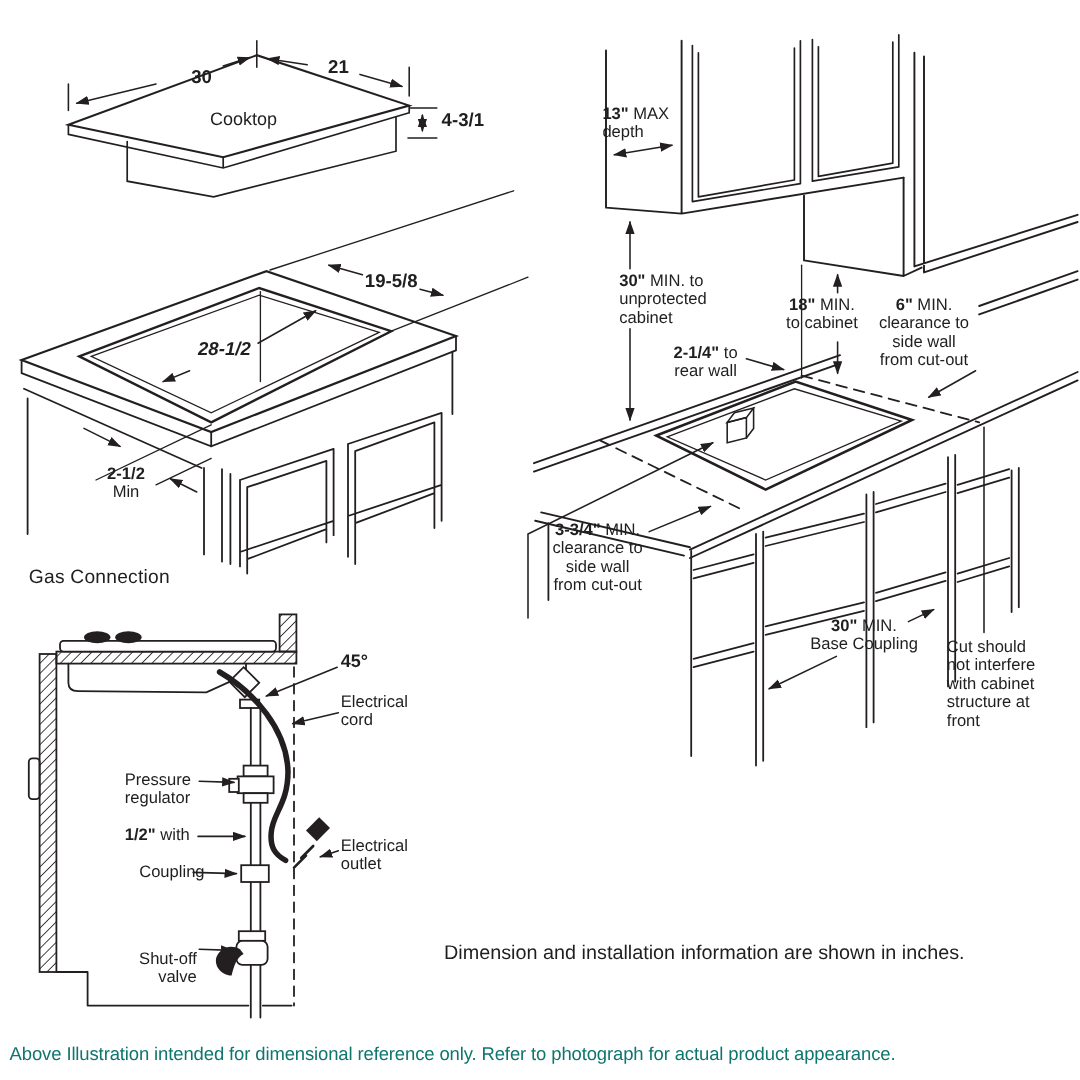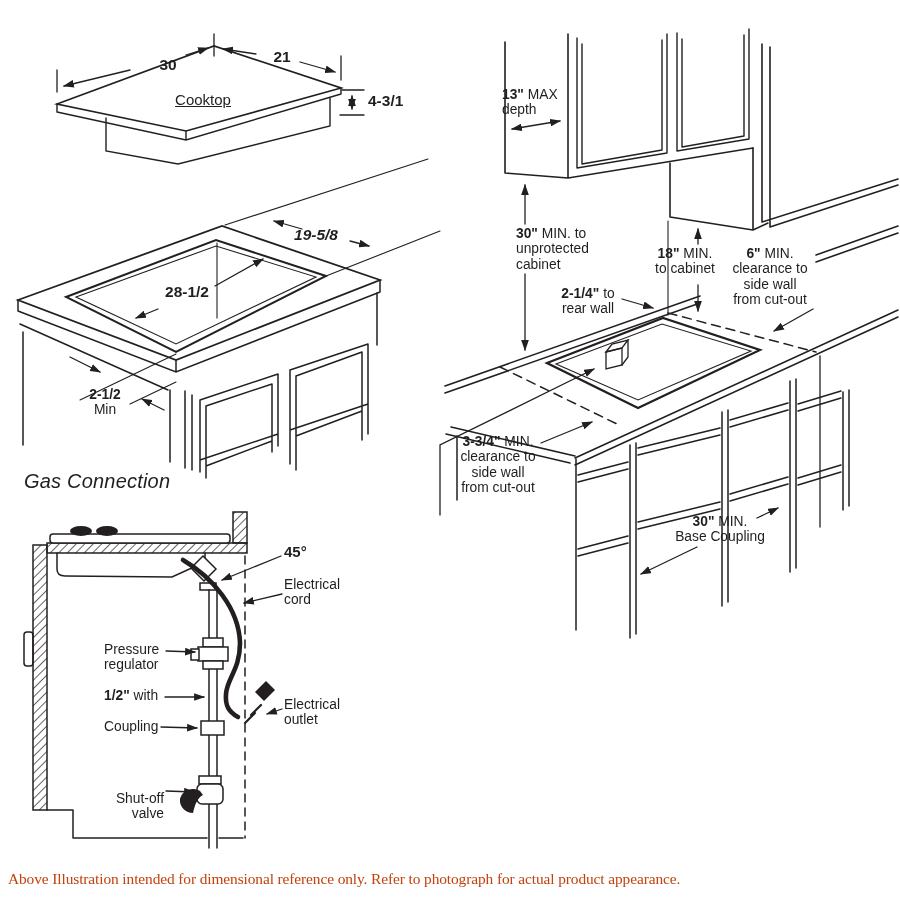--- a/index.html
+++ b/index.html
@@ -5,23 +5,23 @@
   html,body{margin:0;padding:0;background:#ffffff;}
   #stage{position:relative;width:900px;height:900px;background:#fff;overflow:hidden;
          font-family:"Liberation Sans",sans-serif;color:#1f1f1f;}
   #art{position:absolute;left:0;top:0;}
   .lbl{position:absolute;font-size:13.8px;line-height:15.4px;white-space:pre-line;color:#1f1f1f;}
   .c{text-align:center;}
   .r{text-align:right;}
   .b{font-weight:bold;}
   .big{font-size:15.5px;font-weight:bold;}
   .blk{display:block;font-weight:normal;}
-  .title{font-size:20px;letter-spacing:.2px;font-style:italic;}
+  .title{font-size:16px;letter-spacing:.2px;}
   .note{font-size:16.5px;white-space:normal;}
-  .footer{font-family:Liberation Serif, serif;font-size:15.4px;color:#c2410c;white-space:normal;letter-spacing:-0.1px;}
+  .footer{font-family:Liberation Sans, sans-serif;font-size:15.4px;color:#0f766e;white-space:normal;letter-spacing:-0.1px;}
 </style>
 </head>
 <body>
 
 <div id="stage">
 
 <svg id="art" width="900" height="900" viewBox="0 0 900 900">
   <defs>
     <marker id="ah" viewBox="0 0 10 7" refX="9" refY="3.5" markerWidth="11" markerHeight="8" markerUnits="userSpaceOnUse" orient="auto-start-reverse">
       <path d="M0,0 L10,3.5 L0,7 Z" fill="#231f20"></path>
@@ -164,35 +164,35 @@
       <path d="M541,443 L592,422" marker-end="url(#ah)"></path>
       <path d="M697,547 L641,574" marker-end="url(#ah)"></path>
       <path d="M757,518 L778,508" marker-end="url(#ah)"></path>
       <path d="M820,356 V527"></path>
     </g>
   </g>
 </svg>
 
   <div class="lbl big c" style="left:148px;top:57px;width:40px;"><span>30</span></div>
   <div class="lbl big c" style="left:262px;top:49px;width:40px;"><span>21</span></div>
-  <div class="lbl c" style="left:165px;top:92px;width:76px;font-size:15px;text-decoration:underline;"><span>Cooktop</span></div>
+  <div class="lbl c" style="left:165px;top:92px;width:76px;font-size:15px;"><span>Cooktop</span></div>
   <div class="lbl big" style="left:368px;top:93px;"><span>4-3/1</span></div>
 
-  <div class="lbl big c" style="left:287px;top:227px;width:58px;font-style:italic;"><span>19-5/8</span></div>
-  <div class="lbl big c" style="left:157px;top:284px;width:60px;"><span>28-1/2</span></div>
+  <div class="lbl big c" style="left:297px;top:227px;width:58px;"><span>19-5/8</span></div>
+  <div class="lbl big c" style="left:157px;top:284px;width:60px;font-style:italic;"><span>28-1/2</span></div>
   <div class="lbl c" style="left:76px;top:387px;width:58px;"><span class="b">2-1/2</span><span class="blk">Min</span></div>
 
   <div class="lbl title" style="left:24px;top:474px;"><span>Gas Connection</span></div>
   <div class="lbl b" style="left:284px;top:544px;font-size:15px;"><span>45°</span></div>
   <div class="lbl" style="left:284px;top:577px;"><span>Electrical
 cord</span></div>
   <div class="lbl" style="left:104px;top:642px;"><span>Pressure
 regulator</span></div>
   <div class="lbl" style="left:104px;top:688px;"><span class="b">1/2"</span><span> with</span></div>
-  <div class="lbl" style="left:104px;top:719px;"><span>Coupling</span></div>
+  <div class="lbl" style="left:116px;top:719px;"><span>Coupling</span></div>
   <div class="lbl" style="left:284px;top:697px;"><span>Electrical
 outlet</span></div>
   <div class="lbl r" style="left:96px;top:791px;width:68px;"><span>Shut-off</span><span class="blk">valve</span></div>
 
   <div class="lbl" style="left:502px;top:87px;"><span class="b">13"</span><span> MAX
 depth</span></div>
   <div class="lbl" style="left:516px;top:226px;"><span class="b">30"</span><span> MIN. to
 unprotected
 cabinet</span></div>
   <div class="lbl c" style="left:643px;top:246px;width:84px;"><span class="b">18"</span><span> MIN.
@@ -202,16 +202,22 @@
 side wall
 from cut-out</span></div>
   <div class="lbl c" style="left:551px;top:286px;width:74px;"><span class="b">2-1/4"</span><span> to
 rear wall</span></div>
   <div class="lbl c" style="left:446px;top:434px;width:104px;"><span class="b">3-3/4"</span><span> MIN.
 clearance to
 side wall
 from cut-out</span></div>
   <div class="lbl c" style="left:668px;top:514px;width:104px;"><span class="b">30"</span><span> MIN.
 Base Coupling</span></div>
-
+  <div class="lbl" style="left:789px;top:531px;"><span>Cut should
+not interfere
+with cabinet
+structure at
+front</span></div>
+
+  <div class="lbl note" style="left:370px;top:787px;width:500px;"><span>Dimension and installation information are shown in inches.</span></div>
   <div class="lbl footer" style="left:8px;top:871px;width:888px;"><span>Above Illustration intended for dimensional reference only. Refer to photograph for actual product appearance.</span></div>
 
 </div>
 
 </body></html>

